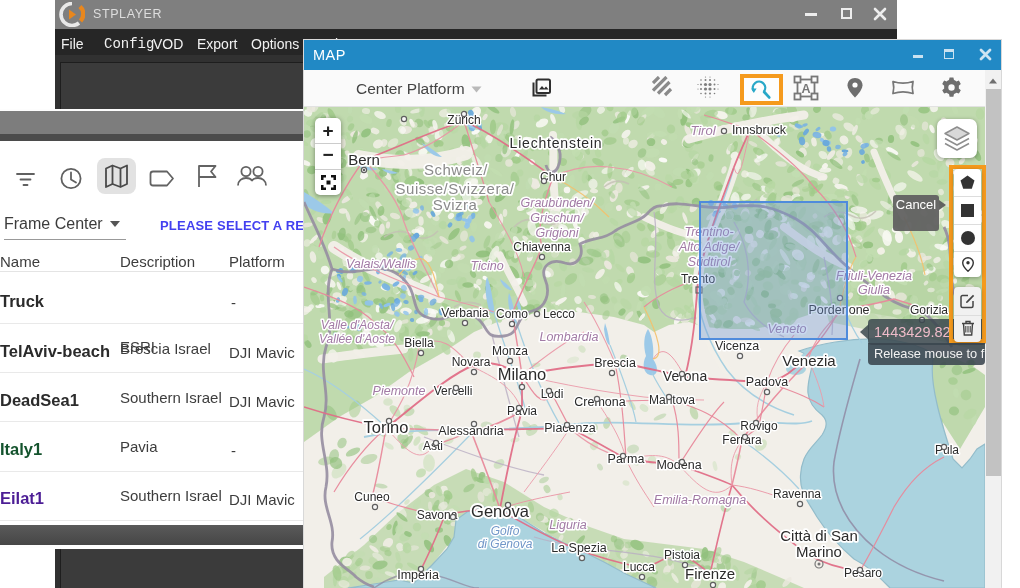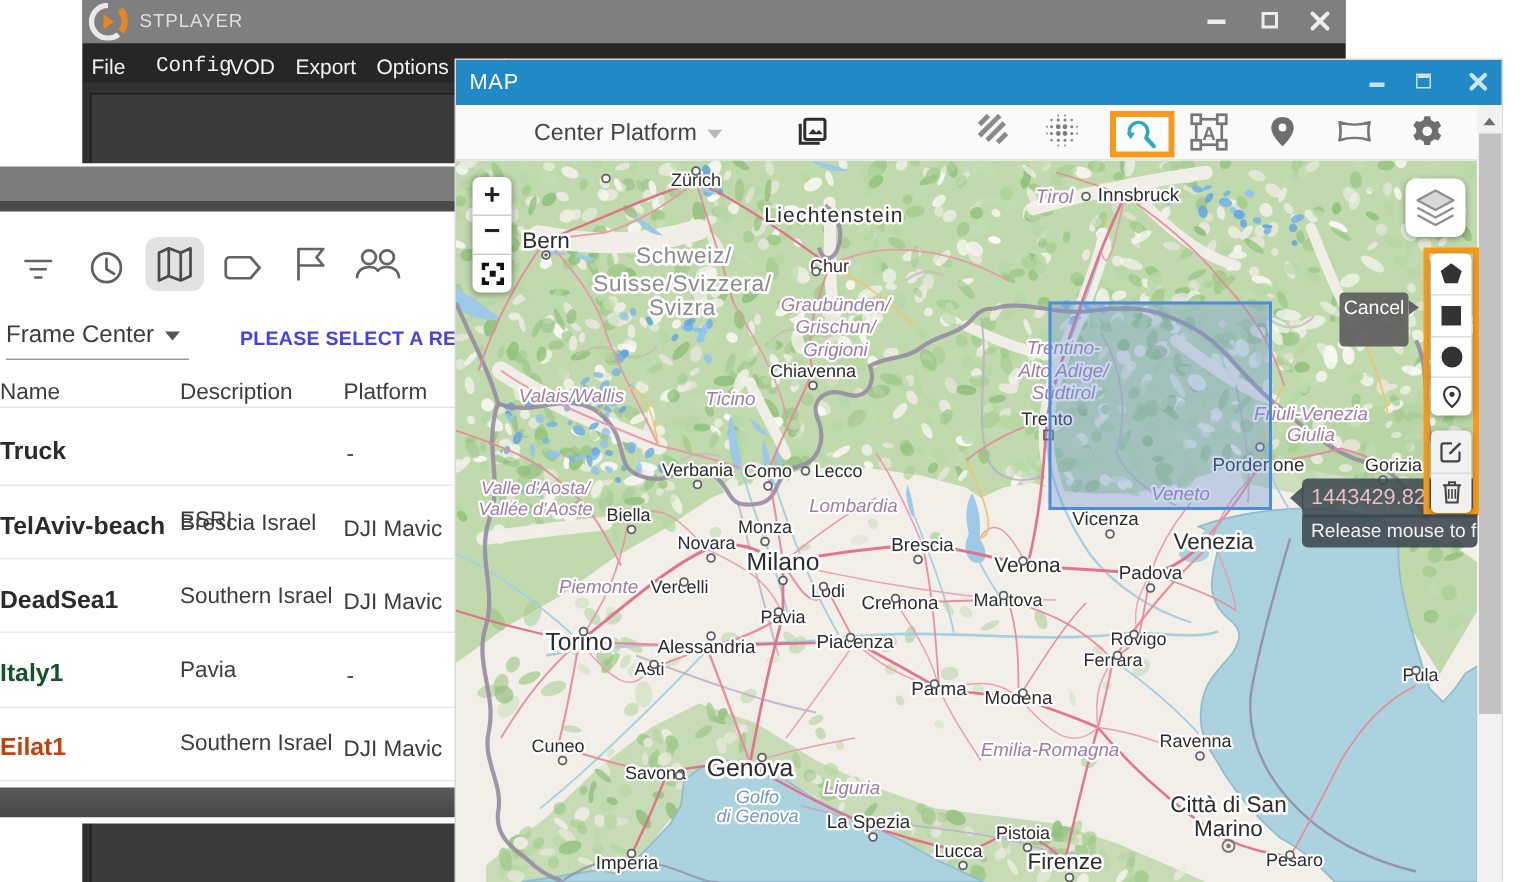--- a/index.html
+++ b/index.html
@@ -89,21 +89,21 @@
 <div class="abs" style="left:229px;top:94px;">DJI Mavic</div>
 <div class="abs" style="left:0;top:122.7px;width:304px;height:1px;background:#e9e9e9;"></div>
 <div class="abs" style="left:0px;top:141px;font-weight:bold;font-size:16.5px;color:#2b2b2b;">DeadSea1</div>
 <div class="abs" style="left:120px;top:139px;">Southern Israel</div>
 <div class="abs" style="left:229px;top:143px;">DJI Mavic</div>
 <div class="abs" style="left:0;top:171.9px;width:304px;height:1px;background:#e9e9e9;"></div>
 <div class="abs" style="left:0px;top:190px;font-weight:bold;font-size:16.5px;color:#14532d;">Italy1</div>
 <div class="abs" style="left:120px;top:188px;">Pavia</div>
 <div class="abs" style="left:231px;top:192px;">-</div>
 <div class="abs" style="left:0;top:221.1px;width:304px;height:1px;background:#e9e9e9;"></div>
-<div class="abs" style="left:0px;top:239px;font-weight:bold;font-size:16.5px;color:#c2410c;">Eilat1</div>
+<div class="abs" style="left:0px;top:239px;font-weight:bold;font-size:16.5px;color:#4c1d95;">Eilat1</div>
 <div class="abs" style="left:120px;top:237px;">Southern Israel</div>
 <div class="abs" style="left:229px;top:241px;">DJI Mavic</div>
 <div class="abs" style="left:0;top:270.3px;width:304px;height:1px;background:#e9e9e9;"></div>
 
     </div>
 
     <div class="abs" style="left:0;top:416.5px;width:304px;height:20px;background:linear-gradient(#5a5a5a,#464646);"></div>
     <div class="abs" style="left:0;top:436.5px;width:304px;height:3px;background:#fdfdfd;"></div>
   </div>
 

